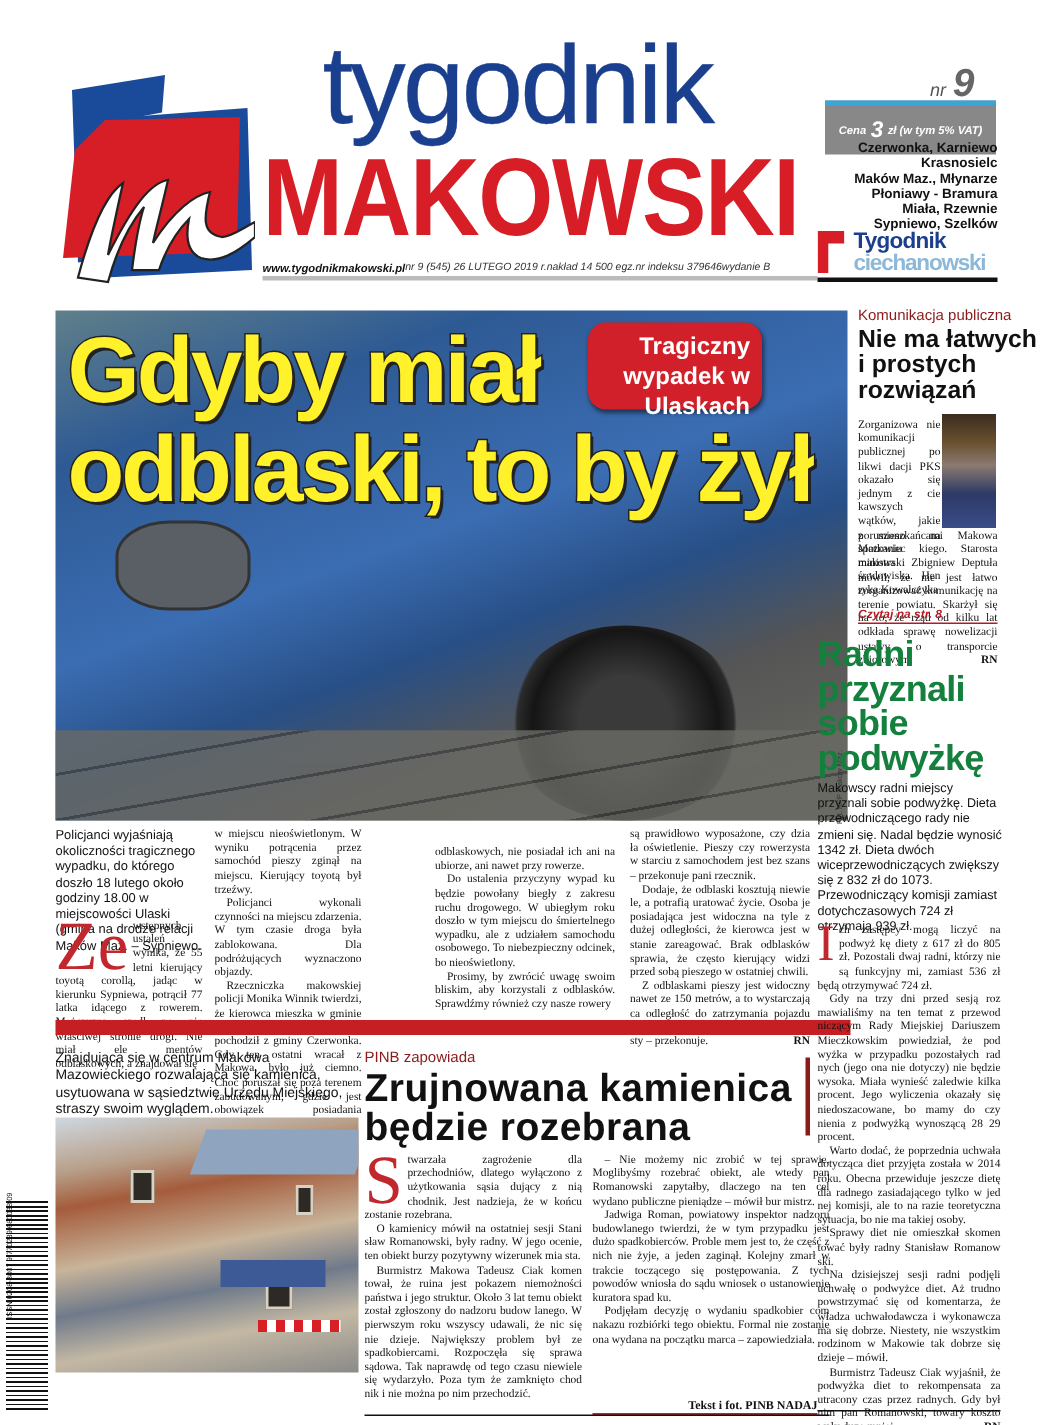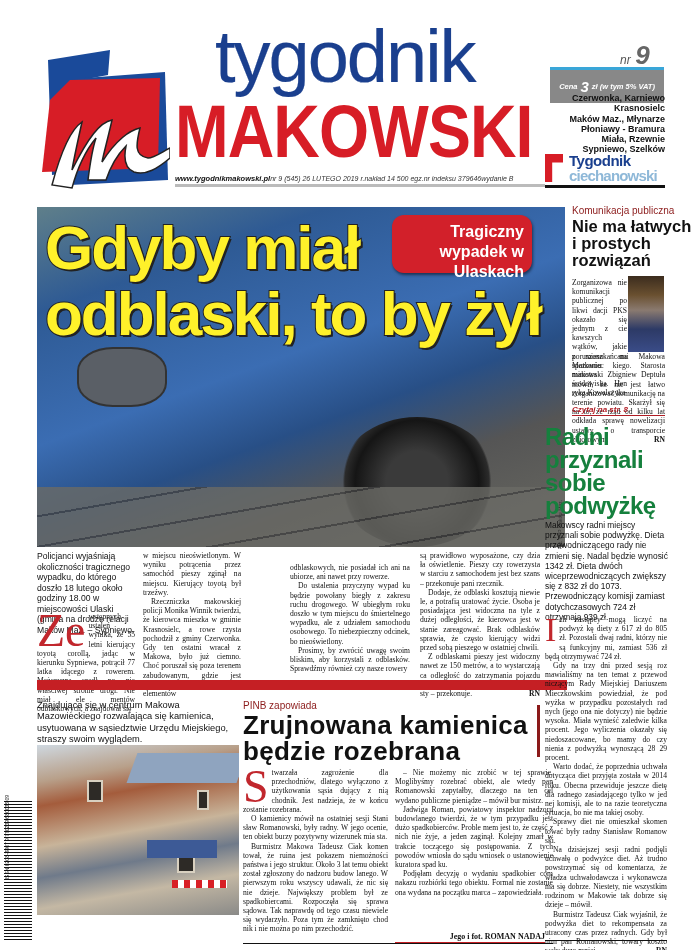--- a/index.html
+++ b/index.html
@@ -20,21 +20,21 @@
 #tc{left:545px;top:152px;width:120px;height:36px;border-bottom:3px solid #111;font-family:"Liberation Sans",sans-serif}
 #tc .ic{position:absolute;left:0;top:2px;width:18px;height:28px;background:#d71d26;clip-path:polygon(0 0,100% 0,100% 30%,40% 30%,40% 100%,0 100%)}
 #tc .t1{position:absolute;left:24px;top:0;font-size:15px;font-weight:bold;color:#1a3f8e;letter-spacing:-0.5px}
 #tc .t2{position:absolute;left:24px;top:15px;font-size:15px;font-weight:bold;color:#8eb8d8;letter-spacing:-0.8px}
 
 #hero{left:37px;top:207px;width:528px;height:340px;background:linear-gradient(160deg,#5f7f8a 0%,#2e5a94 20%,#3b6db3 45%,#284f86 60%,#555 75%,#6a6a62 100%);overflow:hidden}
 #hero .wheel{position:absolute;left:300px;top:210px;width:160px;height:130px;border-radius:50%;background:radial-gradient(circle,#3a3a3a 30%,#151515 60%,#2b2b2b 70%,transparent 72%)}
 #hero .cobble{position:absolute;left:0;bottom:0;width:100%;height:60px;background:repeating-linear-gradient(170deg,#6b6b66 0 28px,#444 28px 30px),#666;opacity:.8}
 #hero .mirror{position:absolute;left:40px;top:140px;width:90px;height:60px;border-radius:40%;background:#5a5f66;border:2px solid #333}
 #h1{left:45px;top:215px;font-family:"Liberation Sans",sans-serif;font-weight:bold;font-size:62px;line-height:66px;color:#fff12a;letter-spacing:-2px;-webkit-text-stroke:2px #222;paint-order:stroke fill;text-shadow:2px 2px 0 #222}
-#tag{left:392px;top:215px;width:140px;height:58px;background:#d2202a;border-radius:12px;color:#fff;font-family:"Liberation Sans",sans-serif;font-weight:bold;font-size:16px;line-height:20px;text-align:right;padding:7px 8px 0 0;box-shadow:1px 2px 3px rgba(0,0,0,.5)}
+#tag{left:392px;top:215px;width:116px;height:58px;background:#d2202a;border-radius:12px;color:#fff;font-family:"Liberation Sans",sans-serif;font-weight:bold;font-size:16px;line-height:20px;text-align:right;padding:7px 8px 0 0;box-shadow:1px 2px 3px rgba(0,0,0,.5)}
 #credit{left:557px;top:500px;font-family:"Liberation Sans",sans-serif;font-size:5px;color:#333;writing-mode:vertical-rl;transform:rotate(180deg)}
 
 .caption{font-family:"Liberation Sans",sans-serif;font-size:8.6px;line-height:10.5px;color:#111}
 .body{font-size:7.6px;line-height:9.2px;text-align:justify;color:#111}
 .body p{text-indent:8px}
 #cap1{left:37px;top:551px;width:98px}
 #col1b{left:37px;top:612px;width:98px}
 #col2{left:143px;top:551px;width:98px}
 #col3{left:290px;top:563px;width:120px}
 #col4{left:420px;top:551px;width:120px}
@@ -126,20 +126,21 @@
 </div>
 <div class="abs" id="tag">Tragiczny wypadek w Ulaskach</div>
 <div class="abs" id="credit">Fot. KPP Maków Maz.</div>
 
 <div class="abs caption" id="cap1">Policjanci wyjaśniają okoliczności tragicznego wypadku, do którego doszło 18 lutego około godziny 18.00 w miejscowości Ulaski (gmina na drodze relacji Maków Maz. – Sypniewo.</div>
 <div class="abs body" id="col1b">
   <span class="drop">Ze</span><span>wstępnych ustaleń wynika, że 55 letni kierujący toyotą corollą, jadąc w kierunku Sypniewa, potrącił 77 latka idącego z rowerem. Mężczyzna szedł po nie właściwej stronie drogi. Nie miał ele mentów odblaskowych, a znajdował się</span>
 </div>
 <div class="abs body" id="col2">
   <div>w miejscu nieoświetlonym. W wyniku potrącenia przez samochód pieszy zginął na miejscu. Kierujący toyotą był trzeźwy.</div>
+  <p>Policjanci wykonali czynności na miejscu zdarzenia. W tym czasie droga była zablokowana. Dla podróżujących wyznaczono objazdy.</p>
   <p>Rzeczniczka makowskiej policji Monika Winnik twierdzi, że kierowca mieszka w gminie Krasnosielc, a rowe rzysta pochodził z gminy Czerwonka. Gdy ten ostatni wracał z Makowa, było już ciemno. Choć poruszał się poza terenem zabudowanym, gdzie jest obowiązek posiadania elementów</p>
 </div>
 <div class="abs body" id="col3">
   <div>odblaskowych, nie posiadał ich ani na ubiorze, ani nawet przy rowerze.</div>
   <p>Do ustalenia przyczyny wypad ku będzie powołany biegły z zakresu ruchu drogowego. W ubiegłym roku doszło w tym miejscu do śmiertelnego wypadku, ale z udziałem samochodu osobowego. To niebezpieczny odcinek, bo nieoświetlony.</p>
   <p>Prosimy, by zwrócić uwagę swoim bliskim, aby korzystali z odblasków. Sprawdźmy również czy nasze rowery</p>
 </div>
 <div class="abs body" id="col4">
   <div>są prawidłowo wyposażone, czy dzia ła oświetlenie. Pieszy czy rowerzysta w starciu z samochodem jest bez szans – przekonuje pani rzecznik.</div>
   <p>Dodaje, że odblaski kosztują niewie le, a potrafią uratować życie. Osoba je posiadająca jest widoczna na tyle z dużej odległości, że kierowca jest w stanie zareagować. Brak odblasków sprawia, że często kierujący widzi przed sobą pieszego w ostatniej chwili.</p>
@@ -186,14 +187,14 @@
 <div class="abs body" id="col5">
   <span class="drop">S</span><span>twarzała zagrożenie dla przechodniów, dlatego wyłączono z użytkowania sąsia dujący z nią chodnik. Jest nadzieja, że w końcu zostanie rozebrana.</span>
   <p>O kamienicy mówił na ostatniej sesji Stani sław Romanowski, były radny. W jego ocenie, ten obiekt burzy pozytywny wizerunek mia sta.</p>
   <p>Burmistrz Makowa Tadeusz Ciak komen tował, że ruina jest pokazem niemożności państwa i jego struktur. Około 3 lat temu obiekt został zgłoszony do nadzoru budow lanego. W pierwszym roku wszyscy udawali, że nic się nie dzieje. Największy problem był ze spadkobiercami. Rozpoczęła się sprawa sądowa. Tak naprawdę od tego czasu niewiele się wydarzyło. Poza tym że zamknięto chod nik i nie można po nim przechodzić.</p>
 </div>
 <div class="abs body" id="col6">
   <p>– Nie możemy nic zrobić w tej sprawie. Moglibyśmy rozebrać obiekt, ale wtedy pan Romanowski zapytałby, dlaczego na ten cel wydano publiczne pieniądze – mówił bur mistrz.</p>
   <p>Jadwiga Roman, powiatowy inspektor nadzoru budowlanego twierdzi, że w tym przypadku jest dużo spadkobierców. Proble mem jest to, że część z nich nie żyje, a jeden zaginął. Kolejny zmarł w trakcie toczącego się postępowania. Z tych powodów wniosła do sądu wniosek o ustanowienie kuratora spad ku.</p>
   <p>Podjęłam decyzję o wydaniu spadkobier com nakazu rozbiórki tego obiektu. Formal nie zostanie ona wydana na początku marca – zapowiedziała.</p>
 </div>
-<div class="abs" id="sig6">Jego i fot. ROMAN NADAJ</div>
+<div class="abs" id="sig6">Tekst i fot. PINB NADAJ</div>
 <div class="abs" id="hr5"></div>
 
 </body></html>

